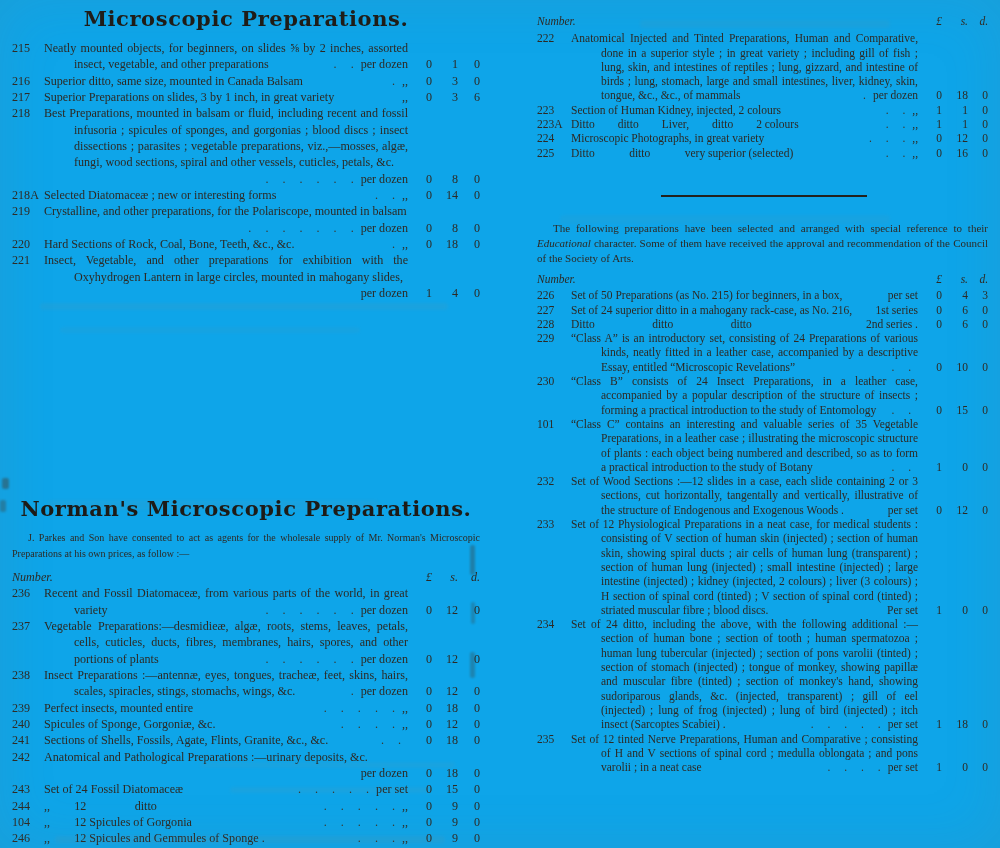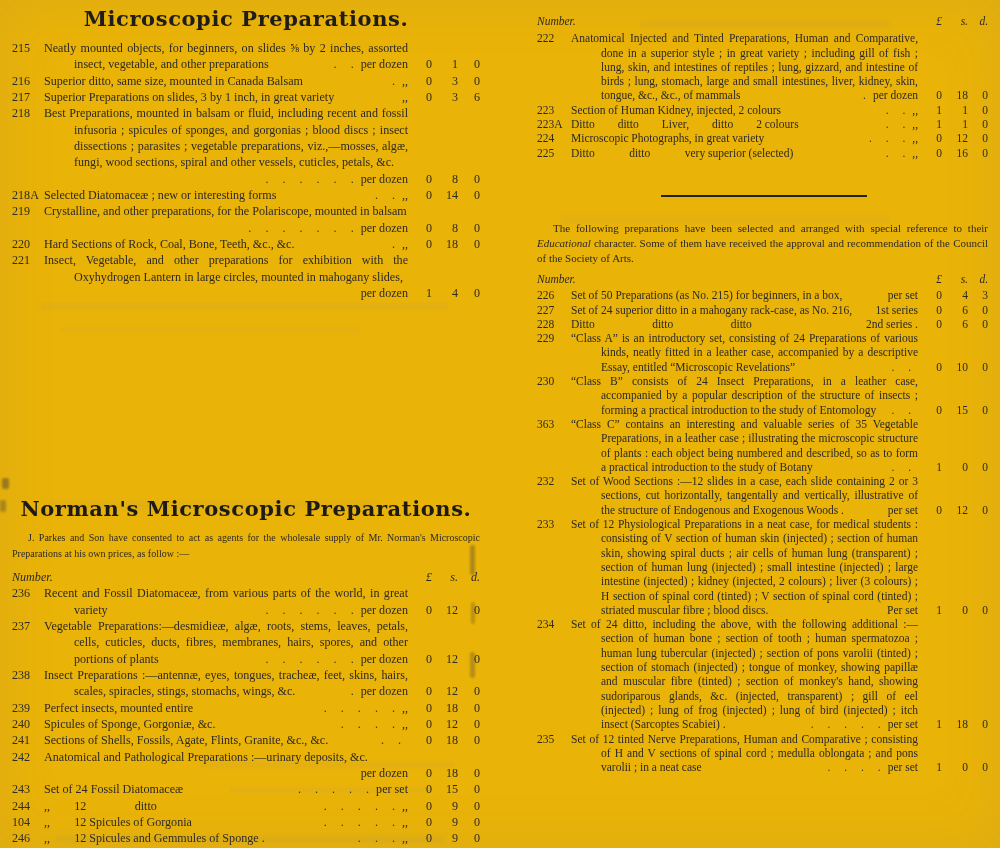--- a/index.html
+++ b/index.html
@@ -1,18 +1,18 @@
 <!DOCTYPE html>
 <html><head>
 <meta charset="utf-8">
 <style>
   html,body{margin:0;padding:0;background:#e9e7e2;}
   .page{
     position:relative;width:1000px;height:848px;overflow:hidden;
-    background:#eab308;
+    background:#0ea5e9;
     font-family:"Liberation Serif","DejaVu Serif",serif;
     color:#2d2a25;
   }
   .page::after{ 
     content:"";position:absolute;inset:0;pointer-events:none;
     box-shadow:inset 0 0 60px rgba(120,112,95,.12);
   }
   .col{position:absolute;top:0;}
   #col-left{left:12px;width:468px;}
   #col-right{left:537px;width:451px;}
@@ -315,21 +315,21 @@
             <span class="pc">0</span>
           </div>
           <div class="row item grid-r">
             <span class="num">230</span>
             <div class="body"><span class="txt">“Class B” consists of 24 Insect Preparations, in a leather case, accompanied by a popular description of the structure of insects ; forming a practical introduction to the study of Entomology</span><span class="tail"><span class="dots">. .</span></span></div>
             <span class="pc">0</span>
             <span class="pc">15</span>
             <span class="pc">0</span>
           </div>
           <div class="row item grid-r">
-            <span class="num">363</span>
+            <span class="num">101</span>
             <div class="body"><span class="txt">“Class C” contains an interesting and valuable series of 35 Vegetable Preparations, in a leather case ; illustrating the microscopic structure of plants : each object being numbered and described, so as to form a practical introduction to the study of Botany</span><span class="tail"><span class="dots">. .</span></span></div>
             <span class="pc">1</span>
             <span class="pc">0</span>
             <span class="pc">0</span>
           </div>
           <div class="row item grid-r">
             <span class="num">232</span>
             <div class="body"><span class="txt">Set of Wood Sections :—12 slides in a case, each slide containing 2 or 3 sections, cut horizontally, tangentally and vertically, illustrative of the structure of Endogenous and Exogenous Woods .</span><span class="tail"><span class="unit">per set</span></span></div>
             <span class="pc">0</span>
             <span class="pc">12</span>

